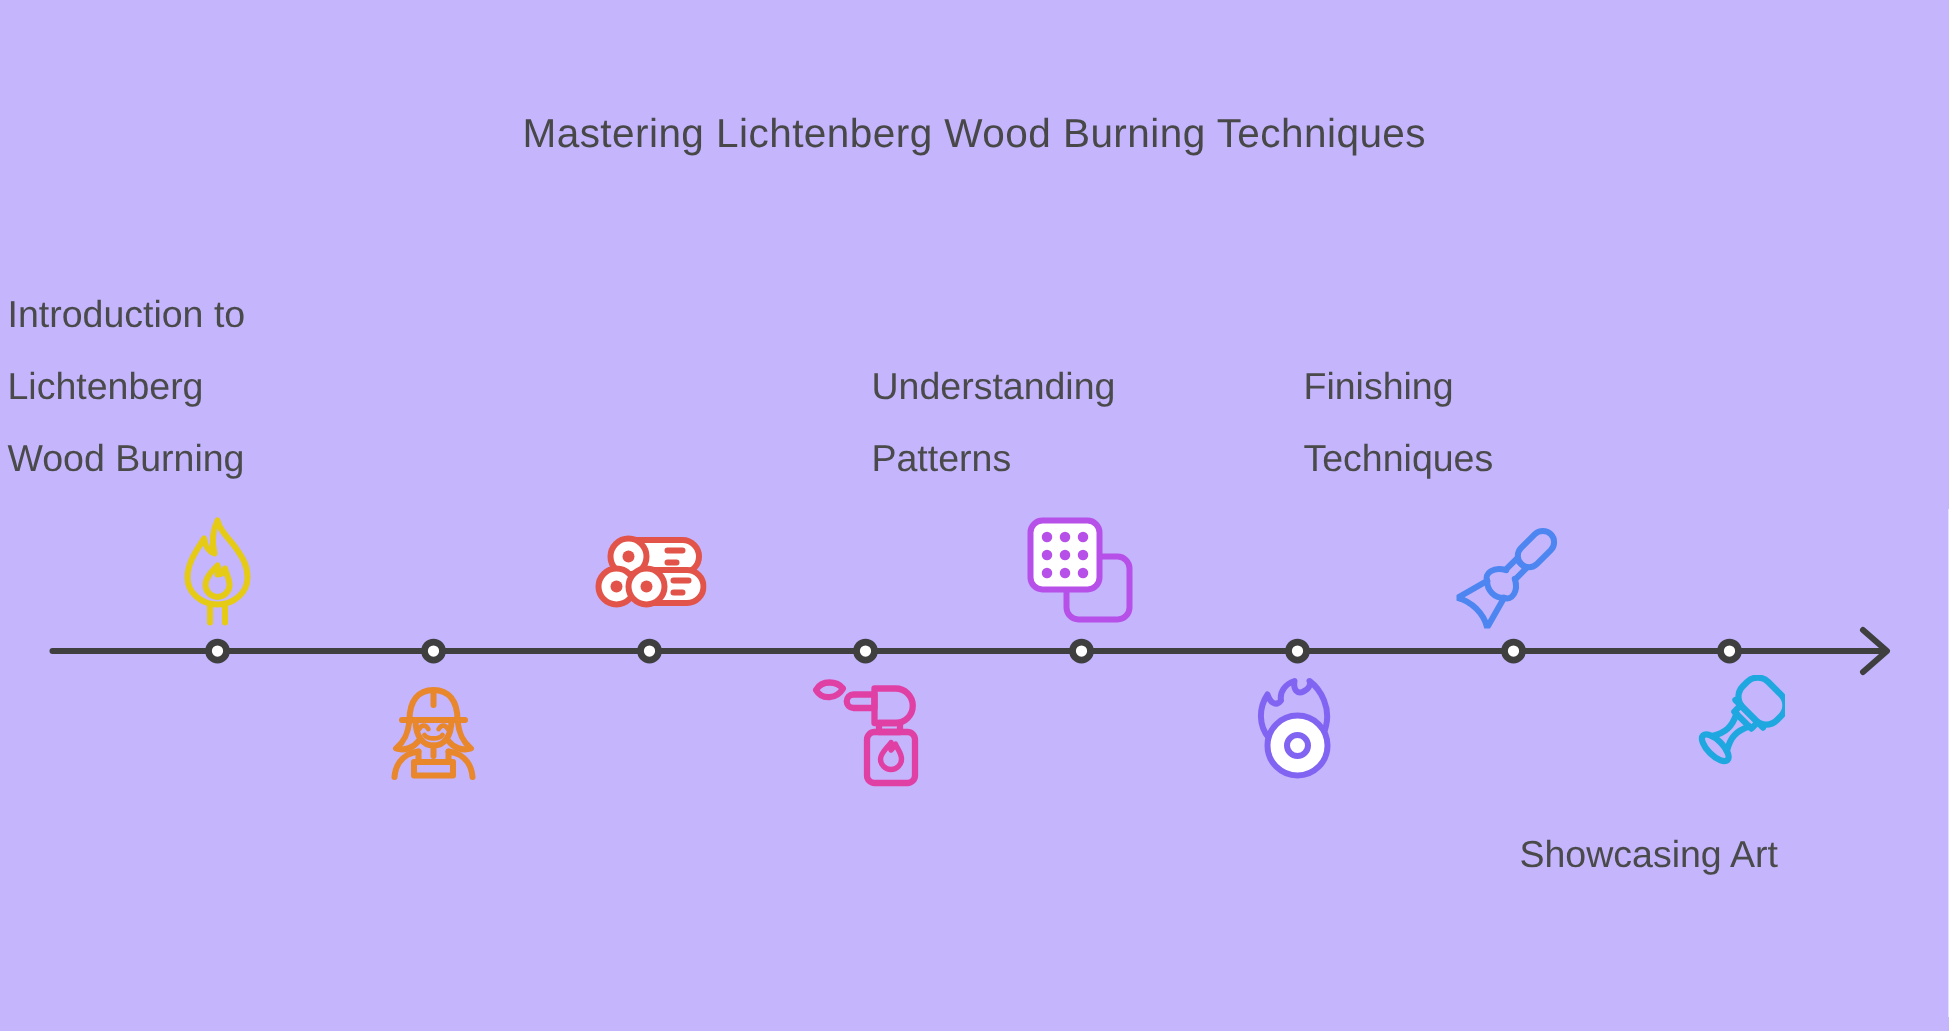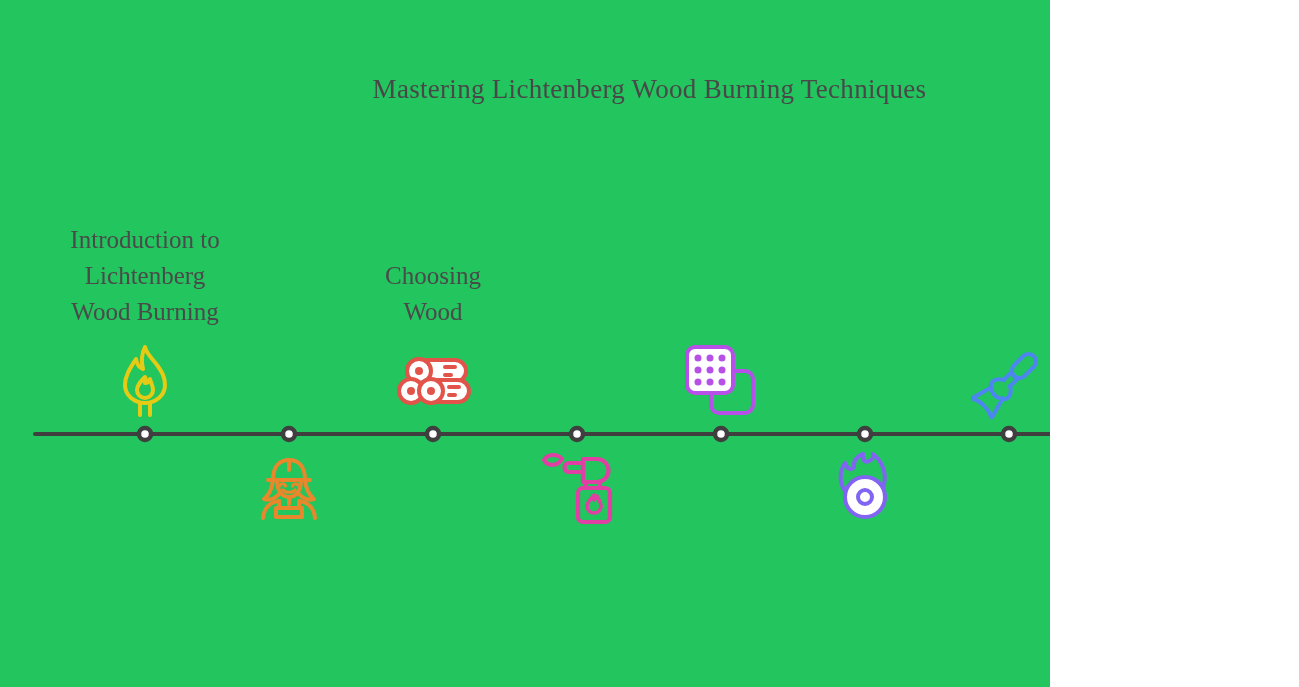--- a/index.html
+++ b/index.html
@@ -1,32 +1,31 @@
 <!DOCTYPE html>
 <html><head>
 <meta charset="utf-8">
 <style>
   html,body{margin:0;padding:0;background:#ffffff;}
   .canvas{
     position:relative;
-    width:1050px;height:687px;
-    background:#22c55e;
-    font-family:Liberation Serif, serif;
+    width:1299px;height:687px;
+    background:#c4b5fd;
+    font-family:Liberation Sans, sans-serif;
     overflow:hidden;
   }
   .title{
     position:absolute;top:74px;left:0;width:1299px;
     text-align:center;
     font-size:27px;font-weight:400;color:#484848;
     margin:0;letter-spacing:0.3px;
   }
   .ms-label{
     position:absolute;width:280px;
-    text-align:center;
-    font-size:25px;line-height:36px;color:#4a4a4a;
+    font-size:25px;line-height:48px;color:#4a4a4a;
     white-space:pre-line;
   }
   .ms-label.top{bottom:357px;}
   .ms-label.bottom{top:546px;}
   .icon-box{
     position:absolute;width:76px;height:76px;
   }
   .icon-box.top{top:343px;}
   .icon-box.bottom{top:450px;}
   .axis{position:absolute;left:0;top:404px;}
@@ -76,22 +75,20 @@
       <path d="M28.5 36 C30 33 33 33 34.5 36" stroke-width="3.2"></path>
       <path d="M41.5 36 C43 33 46 33 47.5 36" stroke-width="3.2"></path>
       <path d="M32 40 C34 43 42 43 44 40" stroke-width="3.2"></path>
       <path d="M12 68 C13 57 20 52 28 51"></path>
       <path d="M64 68 C63 57 56 52 48 51"></path>
       <path d="M28 51 V58 M48 51 V58 M38 47 V54"></path>
       <rect x="25" y="58" width="26" height="9"></rect>
     </svg>
   </div>
 
-  <div class="ms-label top" style="left:293px">Choosing
-Wood</div>
   <div class="icon-box top" style="left:395px">
     <svg width="76" height="76" viewBox="0 0 76 76" fill="none" stroke-width="4" stroke-linecap="round" stroke-linejoin="round" stroke="#e25349">
       <path d="M24 17 H60 A11 11 0 0 1 60 39 H24" fill="#ffffff"></path>
       <circle cx="24" cy="28" r="12" fill="#ffffff"></circle>
       <path d="M50 24 H60 M50 32 H56"></path>
       <path d="M36 37 H63 A11 11 0 0 1 63 59 H36" fill="#ffffff"></path>
       <circle cx="16" cy="48" r="12" fill="#ffffff"></circle>
       <circle cx="36" cy="48" r="12" fill="#ffffff"></circle>
       <path d="M54 44 H64 M54 52 H60"></path>
       <g stroke="none" fill="#e25349">
@@ -106,20 +103,22 @@
     <svg width="76" height="76" viewBox="0 0 76 76" fill="none" stroke-width="4.2" stroke-linecap="round" stroke-linejoin="round" stroke="#e040a4">
       <path d="M5 10 C9 3 19 4 23 9 C19 16 9 17 5 10 Z"></path>
       <path d="M30 13 H44 V22 H30 A4.5 4.5 0 0 1 30 13 Z"></path>
       <path d="M44 9 H58 A3 3 0 0 1 58 32 H44 Z"></path>
       <path d="M47 32 H61 V38 H47 Z"></path>
       <rect x="39" y="38" width="32" height="34" rx="5"></rect>
       <path d="M55 45 C52 49 48 52 48 56 A7 7 0 0 0 62 56 C62 52 59 49 58 46 C57 48 56 49 55 50 Z" stroke-width="3.6"></path>
     </svg>
   </div>
 
+  <div class="ms-label top" style="left:581px">Understanding
+Patterns</div>
   <div class="icon-box top" style="left:683px">
     <svg width="76" height="76" viewBox="0 0 76 76" fill="none" stroke-width="4" stroke-linecap="round" stroke-linejoin="round" stroke="#b650e8">
       <rect x="28" y="28" width="42" height="42" rx="8"></rect>
       <rect x="4" y="4" width="46" height="46" rx="8" fill="#ffffff"></rect>
       <g stroke="none" fill="#b650e8">
         <circle cx="15" cy="15" r="3.5"></circle>
           <circle cx="27" cy="15" r="3.5"></circle>
           <circle cx="39" cy="15" r="3.5"></circle>
         <circle cx="15" cy="27" r="3.5"></circle>
           <circle cx="27" cy="27" r="3.5"></circle>
@@ -132,33 +131,36 @@
   </div>
 
   <div class="icon-box bottom" style="left:827px">
     <svg width="76" height="76" viewBox="0 0 76 76" fill="none" stroke-width="4" stroke-linecap="round" stroke-linejoin="round" stroke="#8165f2">
       <path d="M19 42 C12 34 12 22 18 13 C20 19 24 21 27 17 C26 11 30 6 36 4 C35 10 38 13 42 11 C46 9 47 6 46 4 C54 10 60 22 57 34 C56 39 54 42 52 44 L19 42 Z"></path>
       <circle cx="38" cy="47" r="20" fill="#ffffff"></circle>
       <circle cx="38" cy="47" r="7"></circle>
     </svg>
   </div>
 
+  <div class="ms-label top" style="left:869px">Finishing
+Techniques</div>
   <div class="icon-box top" style="left:971px">
     <svg width="76" height="76" viewBox="0 0 76 76" fill="none" stroke-width="4" stroke-linecap="round" stroke-linejoin="round" stroke="#4d86f0">
       <g transform="translate(36 40) rotate(-45)">
         <rect x="10" y="-7.5" width="28" height="15" rx="7.5"></rect>
         <path d="M0 -4.5 H10 V4.5 H0"></path>
         <path d="M0 -4 C-4 -12 -12 -13 -14 -8"></path>
         <path d="M0 4 C-4 12 -12 13 -14 8"></path>
         <path d="M-14 -8 L-36 -14 C-31 -6 -31 6 -36 14 L-14 8"></path>
         <path d="M-14 -8 A11 11 0 0 0 -14 8"></path>
       </g>
     </svg>
   </div>
 
+  <div class="ms-label bottom" style="left:1013px">Showcasing Art</div>
   <div class="icon-box bottom" style="left:1114px">
     <svg width="76" height="76" viewBox="0 0 76 76" fill="none" stroke-width="4.2" stroke-linecap="round" stroke-linejoin="round" stroke="#1fa8e0">
       <g transform="translate(38 40) rotate(45)">
         <rect x="-16" y="-44" width="32" height="24" rx="10"></rect>
         <path d="M-13 -20 H13"></path>
         <path d="M-8 -20 V-14 H8 V-20"></path>
         <path d="M-6 -14 C-2 -6 -2 0 -7 8"></path>
         <path d="M6 -14 C2 -6 2 0 7 8"></path>
         <ellipse cx="0" cy="12" rx="11.5" ry="5"></ellipse>
       </g>

